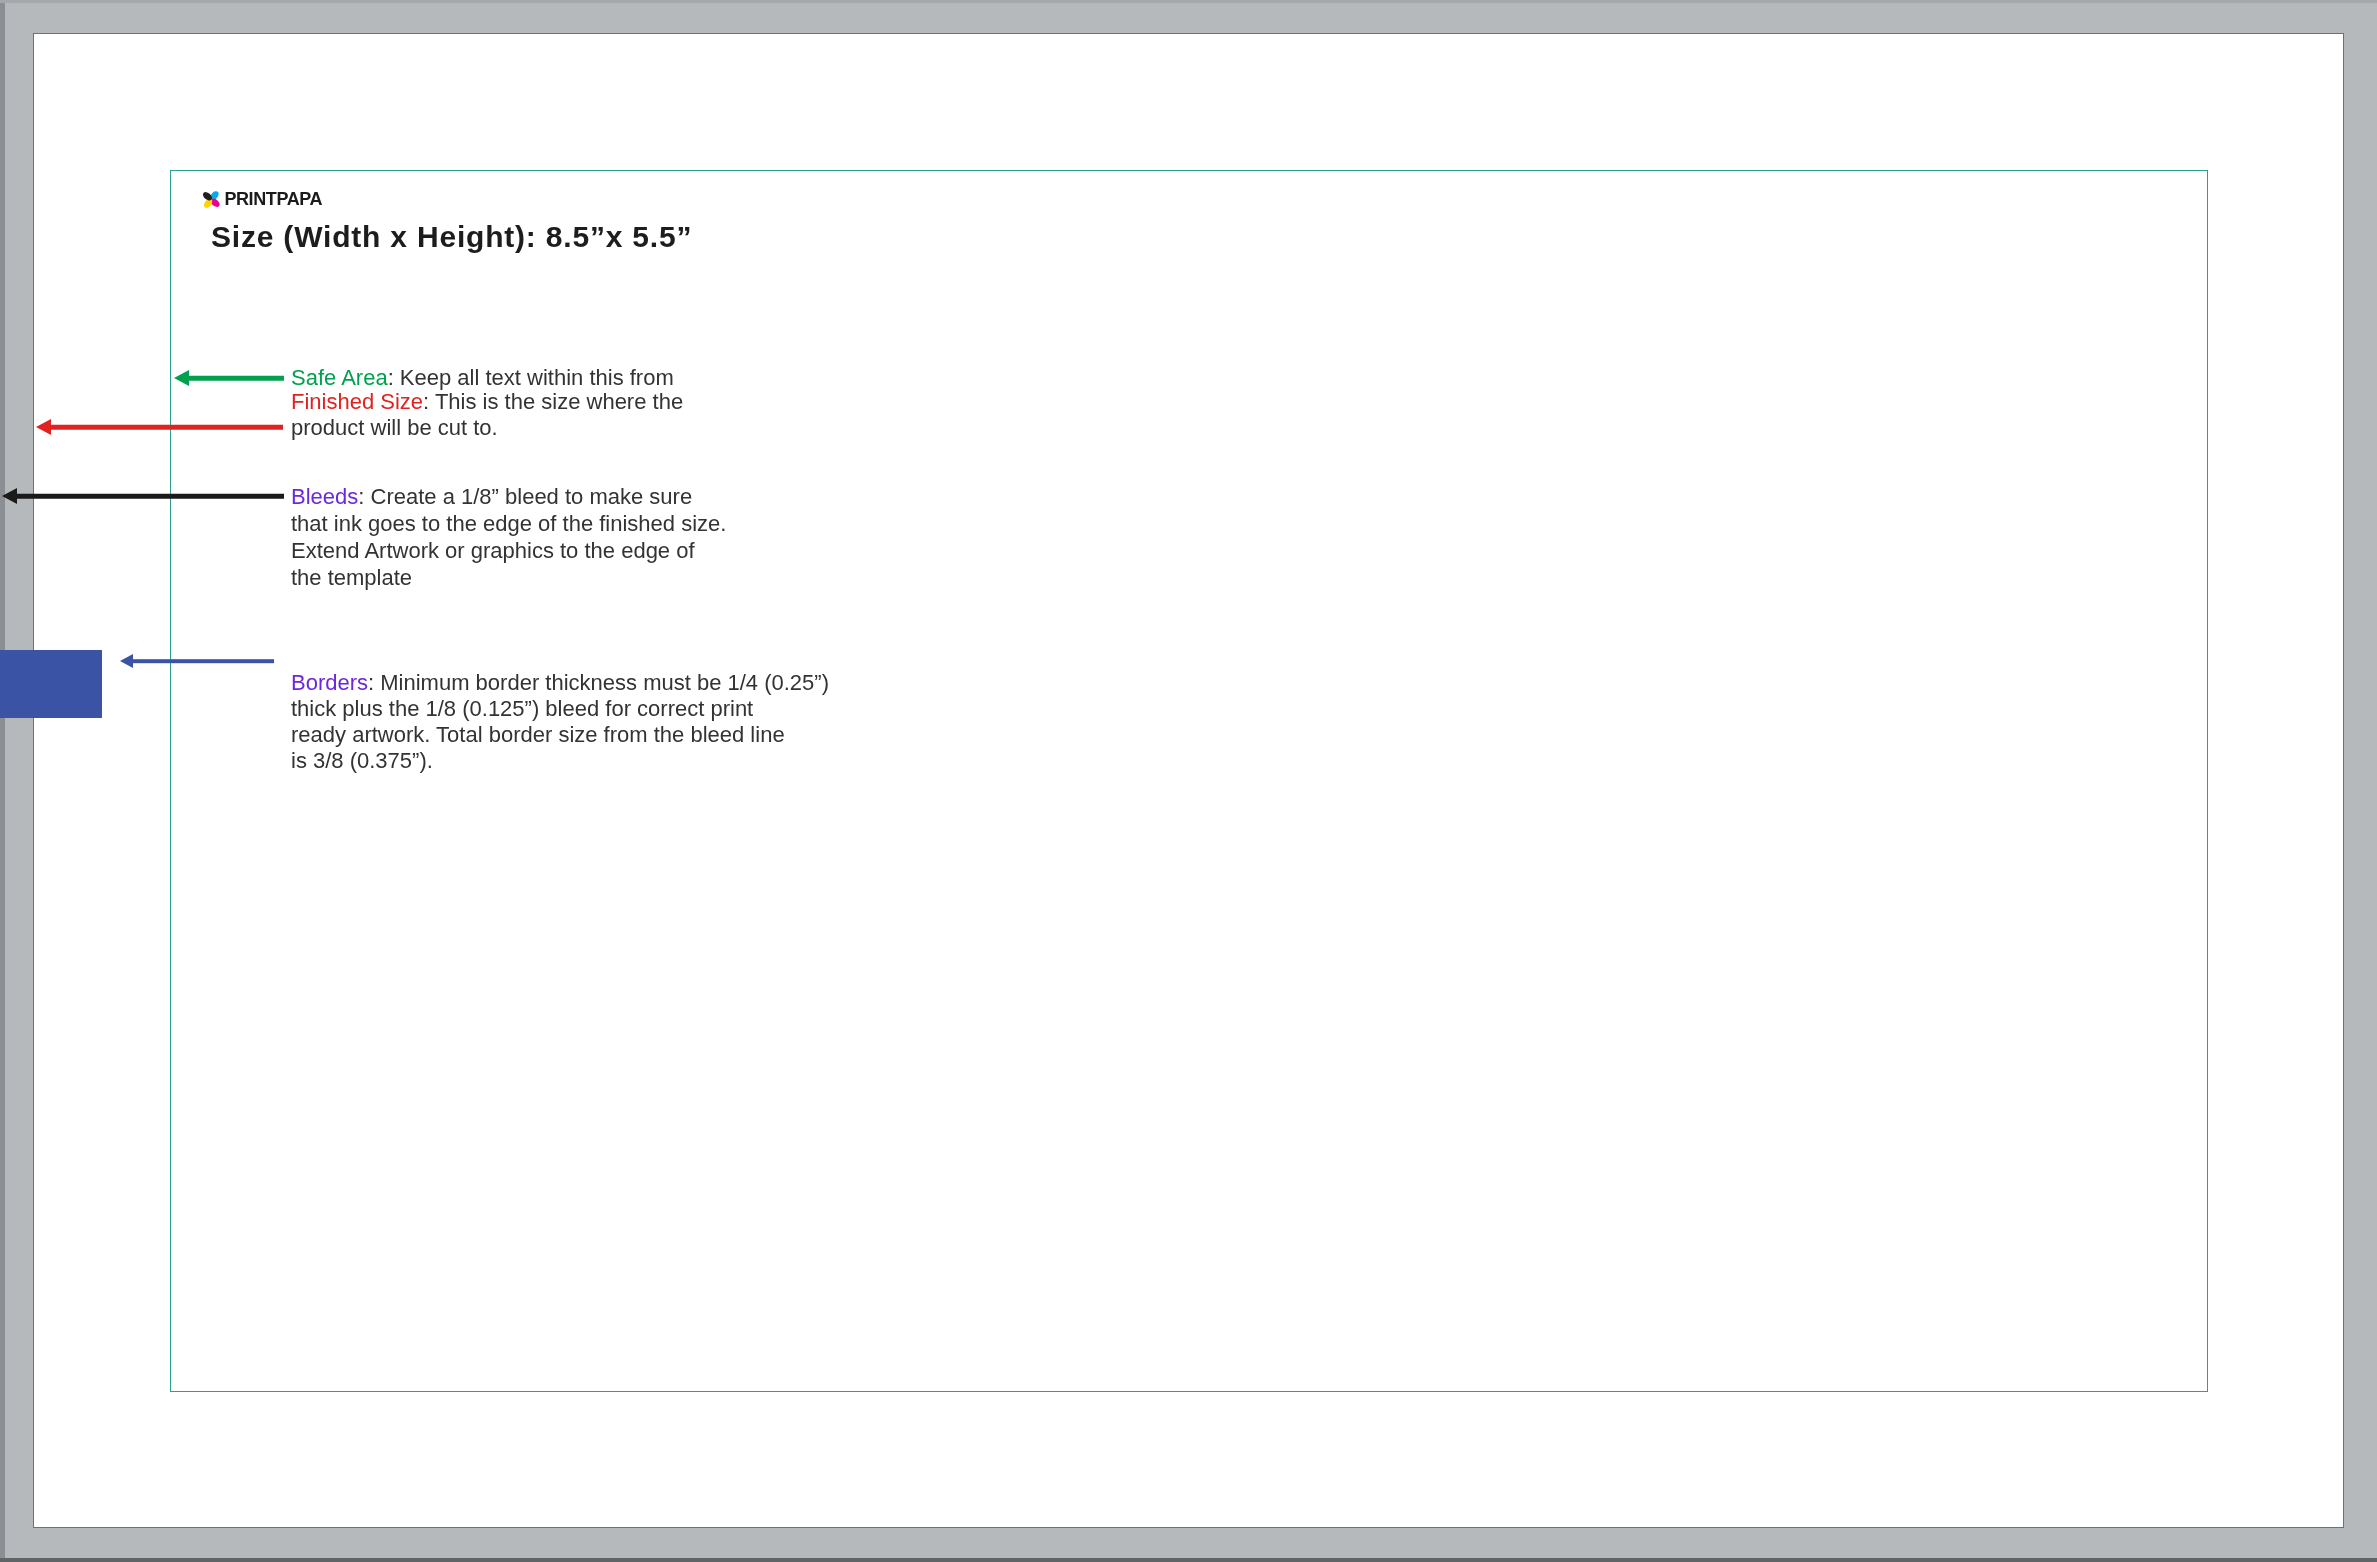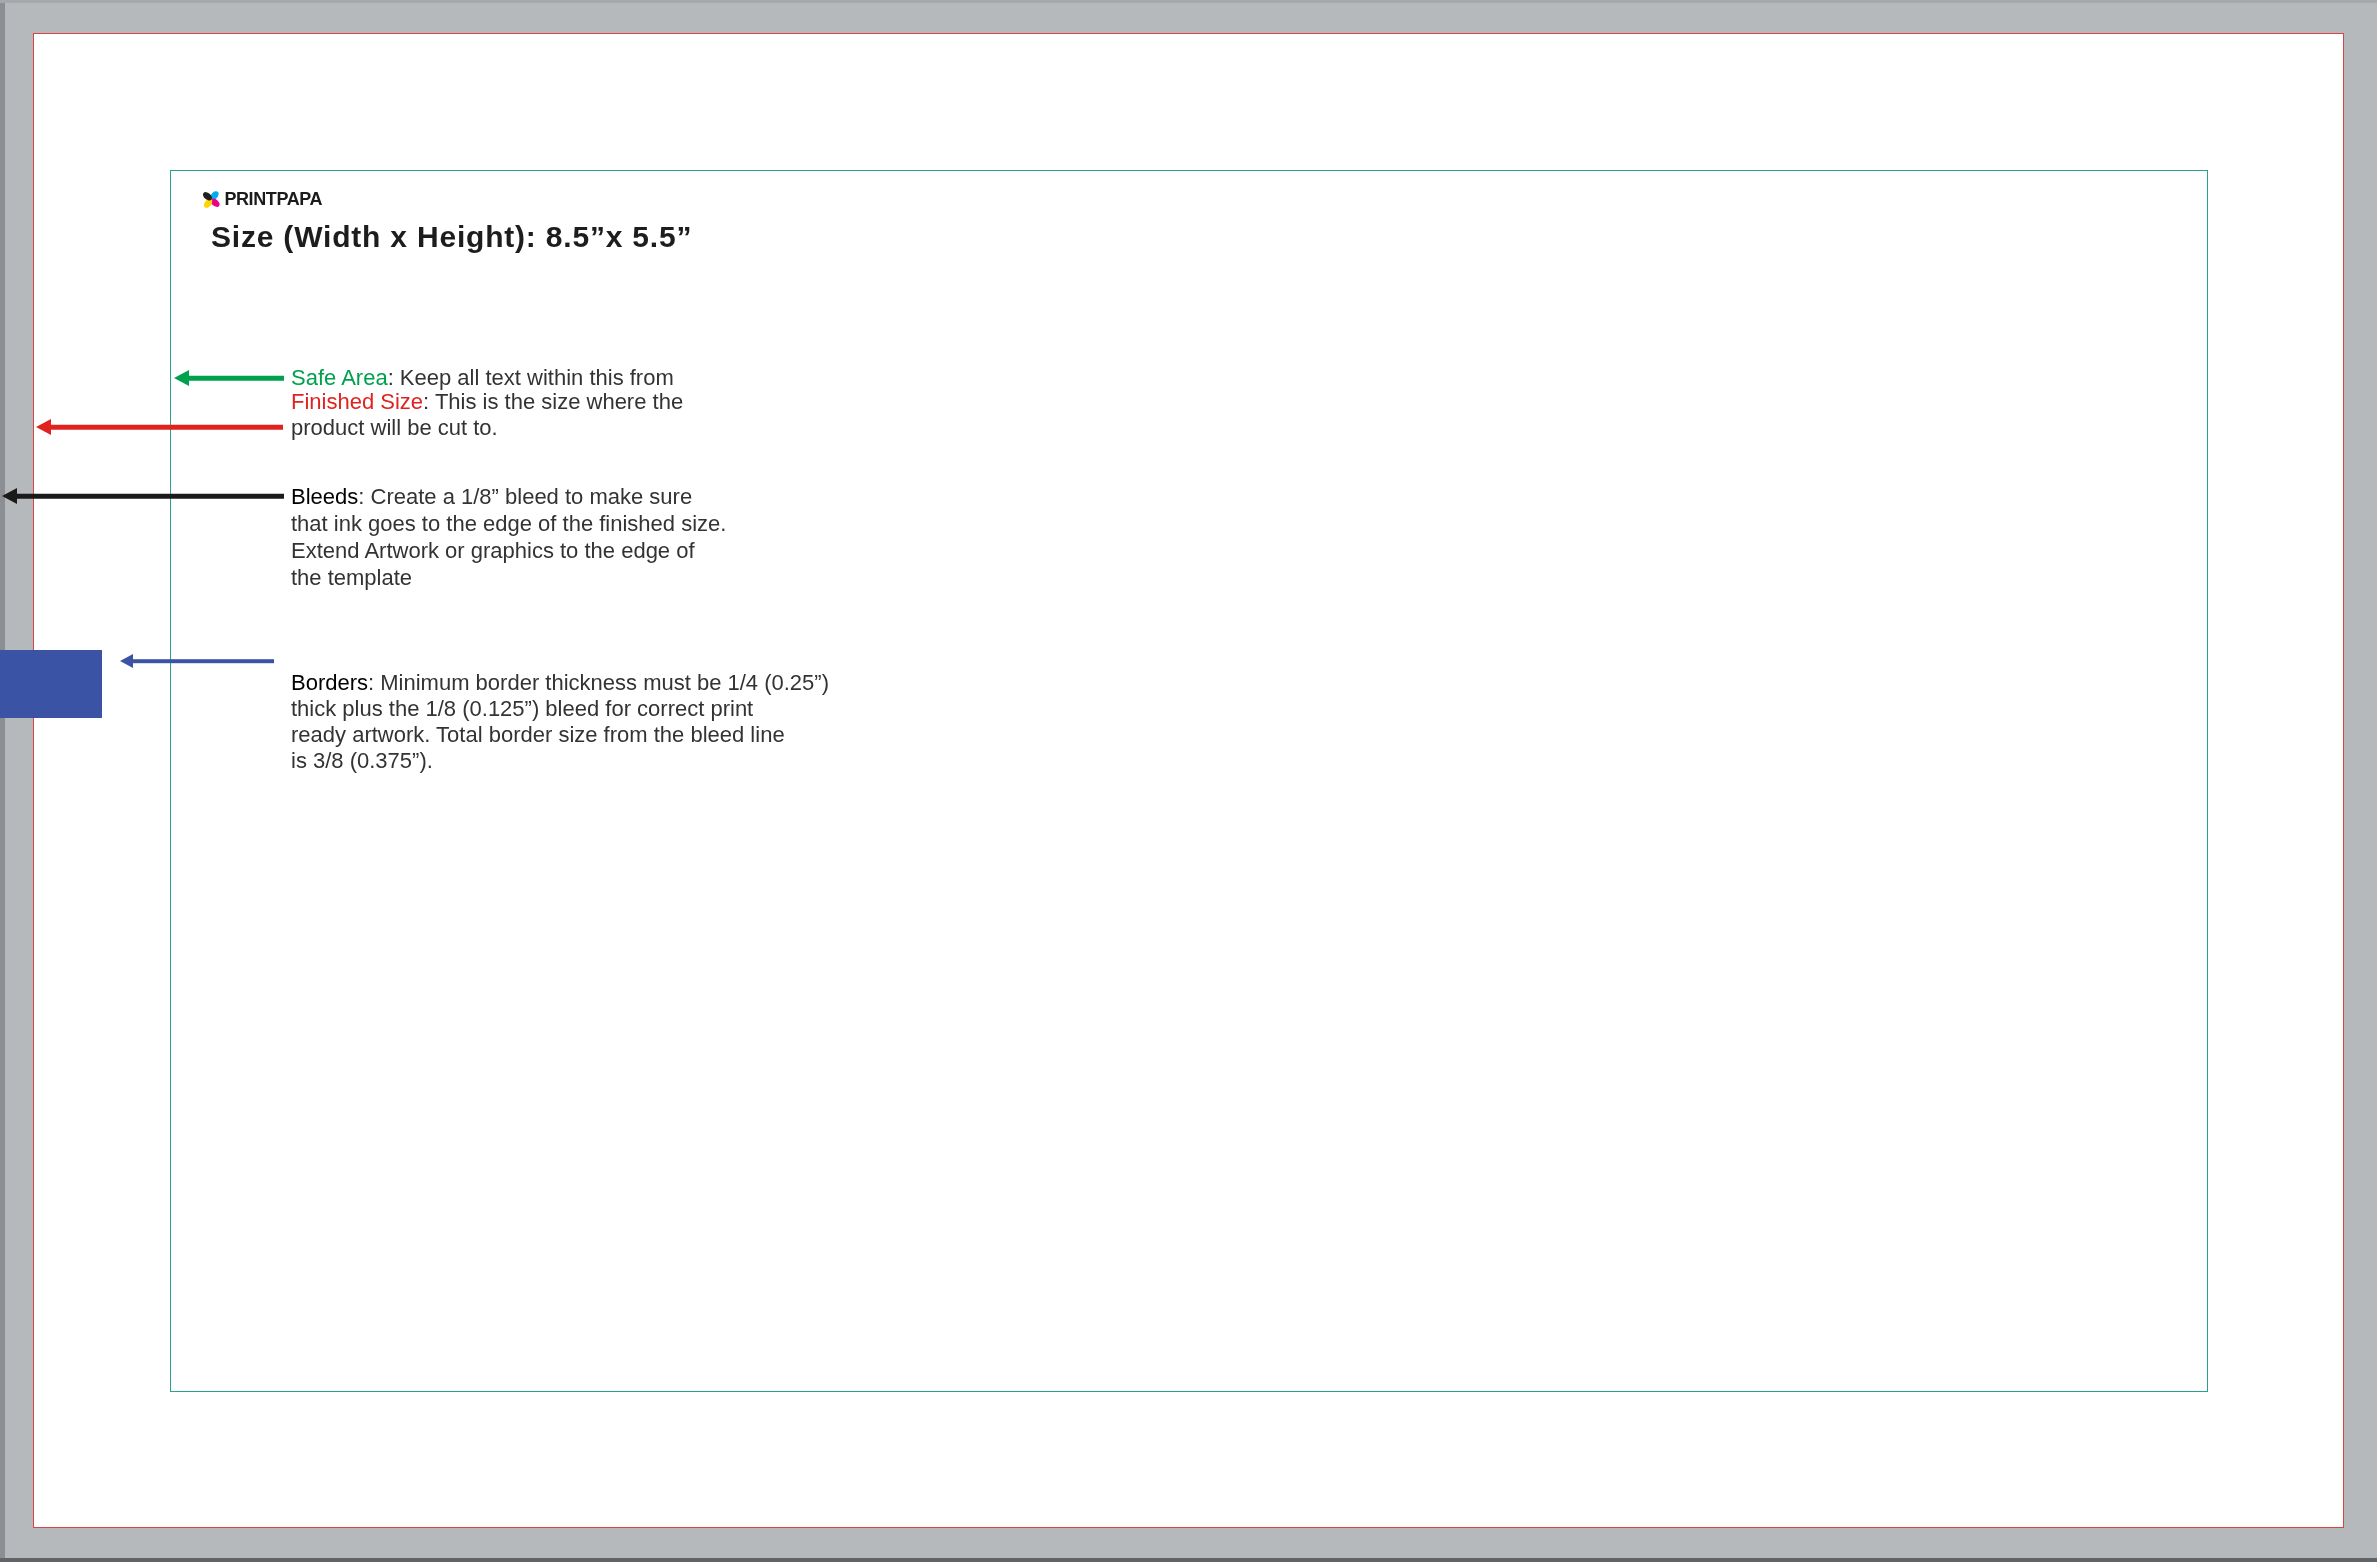--- a/index.html
+++ b/index.html
@@ -37,21 +37,21 @@
   }
 
   .annotation{
     position:absolute;left:291px;
     font-size:22px;line-height:26px;color:#333;
     white-space:pre-line;
   }
   .annotation .lbl{font-weight:normal;}
   .lbl.green{color:var(--c-green,#00a14e);}
   .lbl.red{color:var(--c-red,#e0231f);}
-  .lbl.black{color:#000000;margin-top:12px;}
+  .lbl.black{color:#6d28d9;margin-top:12px;}
 
   .arrow{position:absolute;height:18px;}
   .arrow .shaft{
     position:absolute;left:11px;right:0;top:50%;transform:translateY(-50%);
     height:4.5px;background:currentColor;
   }
   .arrow .head{
     position:absolute;left:0;top:50%;transform:translateY(-50%);
     width:0;height:0;border-style:solid;
     border-width:8.2px 15.4px 8.2px 0;

